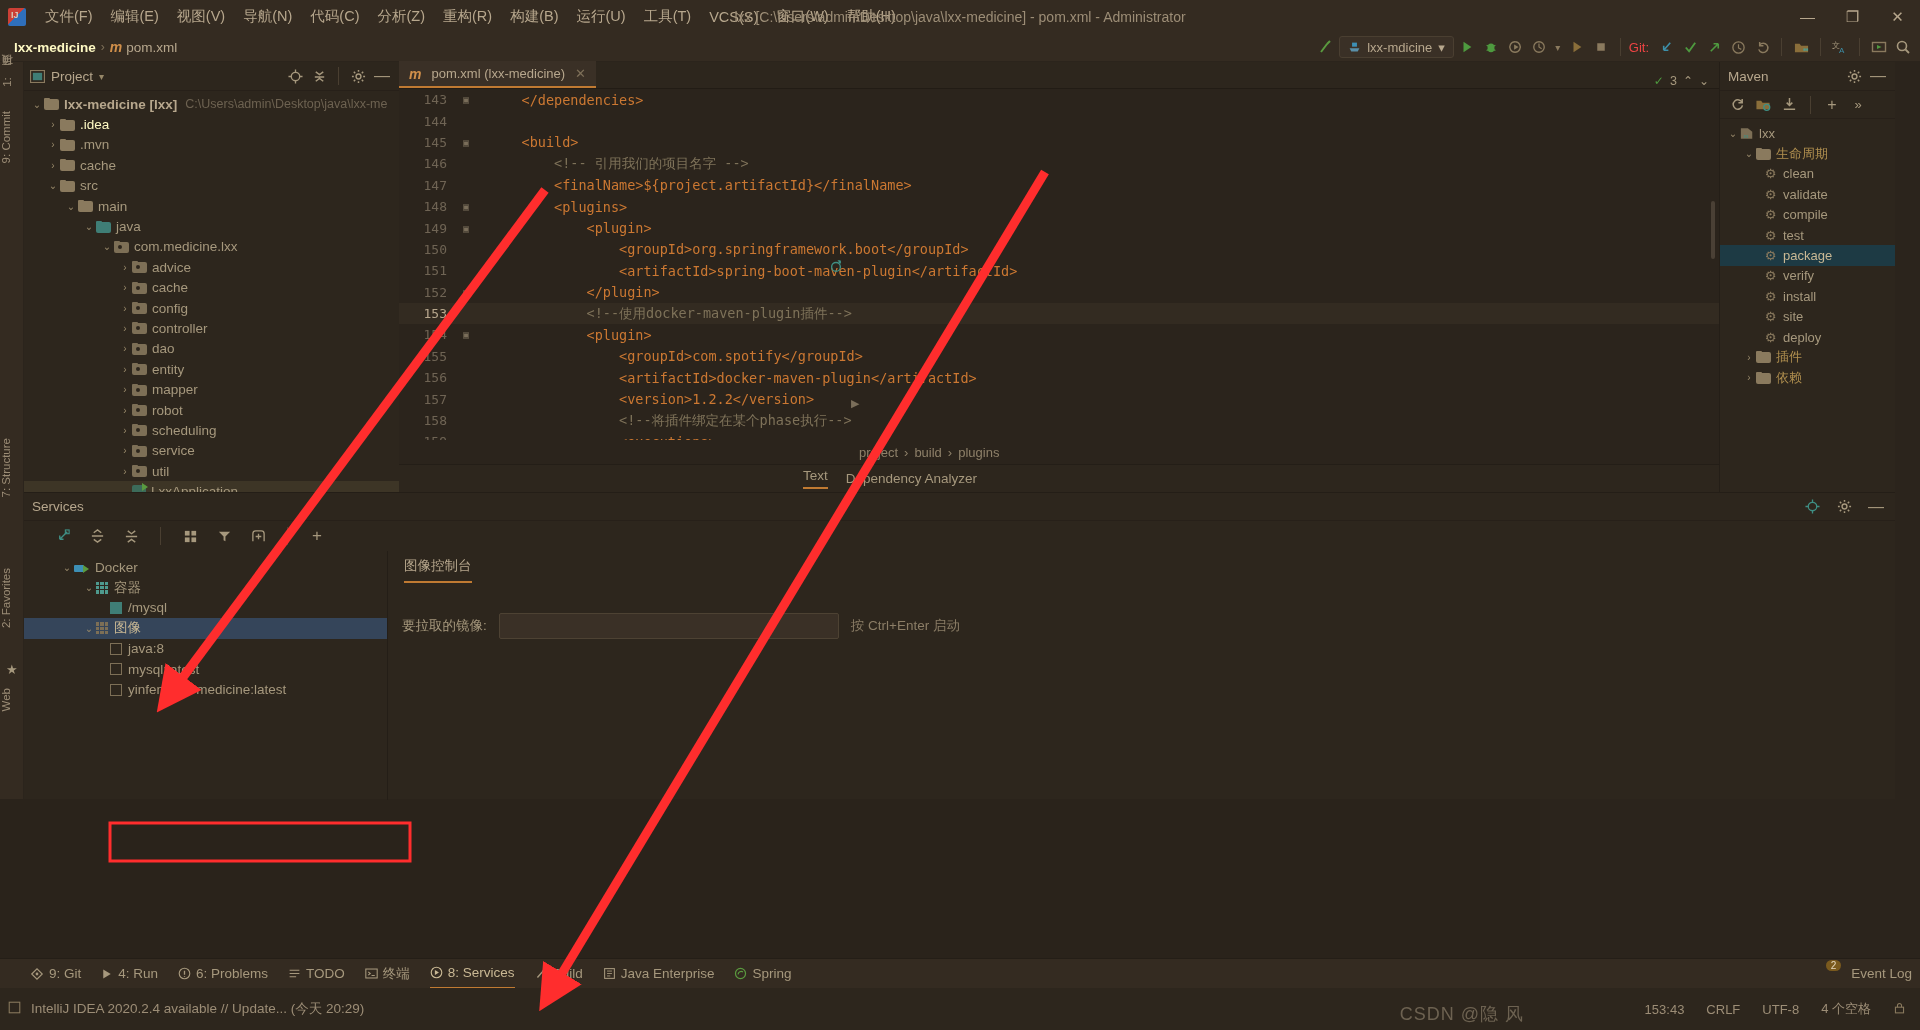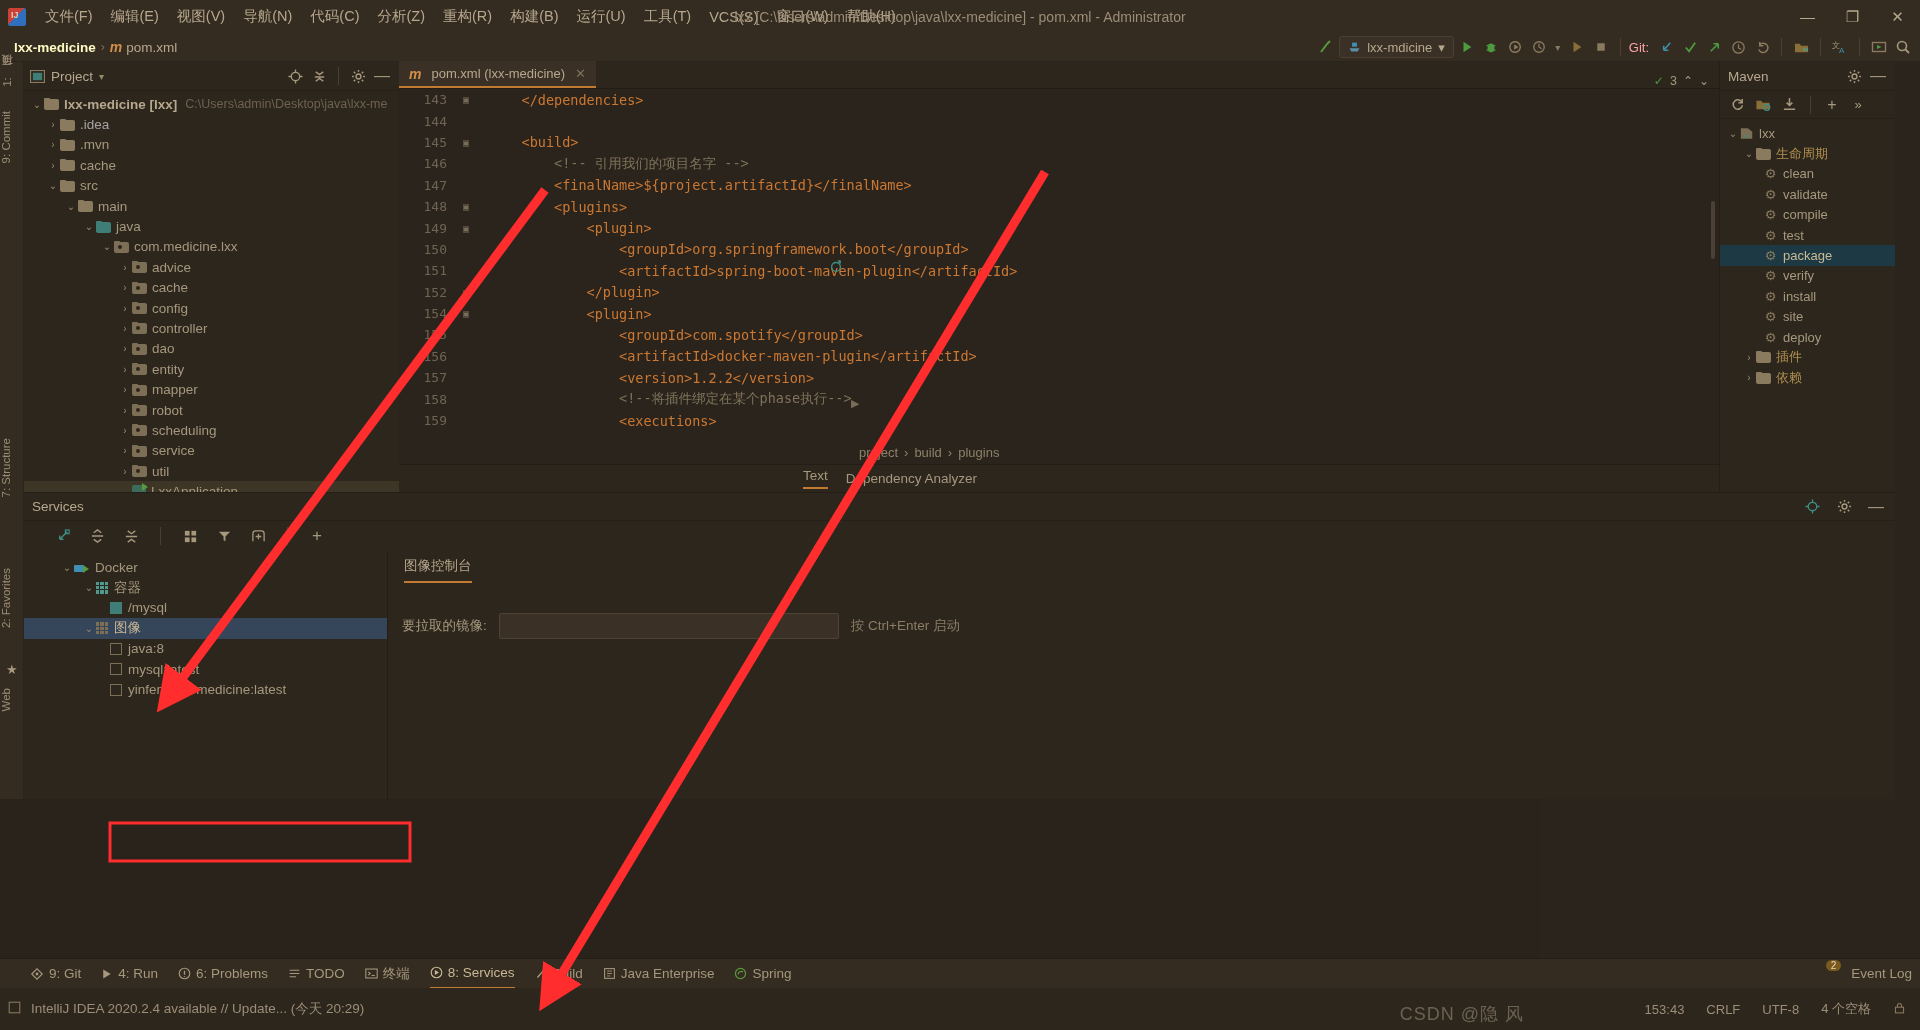--- a/index.html
+++ b/index.html
@@ -76,21 +76,21 @@
   .arrow { width: 14px; text-align:center; color:#968768; font-size: 10px; flex:none;}
   .folder { width: 15px; height:12px; margin-right:5px; flex:none; position:relative; }
   .folder::before{content:"";position:absolute;left:0;top:1px;width:15px;height:11px;background:#8a7a5e;border-radius:1px 2px 2px 2px;}
   .folder::after{content:"";position:absolute;left:0;top:0px;width:6px;height:3px;background:#8a7a5e;border-radius:1px;}
   .folder.src::before{background:#3f7e76;}
   .folder.src::after{background:#3f7e76;}
   .folder.pkg::before{background:#7d6f56;}
   .folder.pkg::after{background:#7d6f56;}
   .folder.pkg .dot{position:absolute;left:4px;top:4px;width:4px;height:4px;border-radius:50%;background:#2d261d;z-index:2;}
   .tlabel { color:#a6987d; }
-  .tlabel.yellow { color:#a3a3a3; }
+  .tlabel.yellow { color:#fef9c3; }
   .tlabel.bold { font-weight: bold; color:#b7a78d;text-align:right; }
   .tpath { color:#6d6251; font-size: 12.5px; margin-left: 8px; }
   .cls-icon { width:14px;height:14px;margin-right:5px;flex:none;border-radius:2px;background:#3c6b5a;position:relative;}
   .cls-icon::after{content:"";position:absolute;right:-2px;top:-2px;width:0;height:0;border-left:6px solid #5a9a3f;border-top:4px solid transparent;border-bottom:4px solid transparent;}
 
   
   .editor-area { position:absolute; left:399px; top:62px; width: 1320px; height: 430px; background:#2b241c; }
   .tabbar { height: 27px; background:#2d261d; display:flex; align-items:flex-end; border-bottom:1px solid #221c15;}
   .tab {
     height: 27px; display:flex; align-items:center; gap:6px; padding: 0 10px;
@@ -247,21 +247,21 @@
           <svg width="14" height="14" viewBox="0 0 16 16">
             <path d="M4 2 L13 8 L4 14 Z" fill="#8a6e3a"></path>
           </svg>
         </div>
       <div class="ticon">
           <svg width="12" height="12" viewBox="0 0 16 16">
             <rect x="3" y="3" width="10" height="10" fill="#8a7a5e"></rect>
           </svg>
         </div>
       <div class="divider-v"></div>
-      <span style="font-size:13px;color:#fca5a5;margin-right:4px;">Git:</span>
+      <span style="font-size:13px;color:#ef4444;margin-right:4px;">Git:</span>
       <div class="ticon">
           <svg width="15" height="15" viewBox="0 0 16 16">
             <path d="M12 3 L5 11 M5 11 L10 11 M5 11 L5 6" stroke="#3d8fa8" stroke-width="1.7" fill="none"></path>
           </svg>
         </div>
       <div class="ticon">
           <svg width="15" height="15" viewBox="0 0 16 16">
             <path d="M3 8 L6.5 12 L13 3" stroke="#4e9a3f" stroke-width="2" fill="none"></path>
           </svg>
         </div>
@@ -507,20 +507,21 @@
         <div class="cl"><span class="lnum">143</span><span class="fold">▣</span><span class="ctext tag">    &lt;/dependencies&gt;</span></div>
         <div class="cl"><span class="lnum">144</span><span class="fold"></span><span class="ctext"></span></div>
         <div class="cl"><span class="lnum">145</span><span class="fold">▣</span><span class="ctext tag">    &lt;build&gt;</span></div>
         <div class="cl"><span class="lnum">146</span><span class="fold"></span><span class="ctext cmt">        &lt;!-- 引用我们的项目名字 --&gt;</span></div>
         <div class="cl"><span class="lnum">147</span><span class="fold"></span><span class="ctext tag">        &lt;finalName&gt;${project.artifactId}&lt;/finalName&gt;</span></div>
         <div class="cl"><span class="lnum">148</span><span class="fold">▣</span><span class="ctext tag">        &lt;plugins&gt;</span></div>
         <div class="cl"><span class="lnum">149</span><span class="fold">▣</span><span class="ctext tag">            &lt;plugin&gt;</span></div>
         <div class="cl"><span class="lnum">150</span><span class="fold"></span><span class="ctext tag">                &lt;groupId&gt;org.springframework.boot&lt;/groupId&gt;</span></div>
         <div class="cl"><span class="lnum">151</span><span class="fold"></span><span class="ctext tag">                &lt;artifactId&gt;spring-boot-maven-plugin&lt;/artifactId&gt;</span></div>
         <div class="cl"><span class="lnum">152</span><span class="fold">▣</span><span class="ctext tag">            &lt;/plugin&gt;</span></div>
+        <div class="cl hl"><span class="lnum cur">153</span><span class="fold"></span><span class="ctext cmt">            &lt;!--使用docker-maven-plugin插件--&gt;</span></div>
         <div class="cl"><span class="lnum">154</span><span class="fold">▣</span><span class="ctext tag">            &lt;plugin&gt;</span></div>
         <div class="cl"><span class="lnum">155</span><span class="fold"></span><span class="ctext tag">                &lt;groupId&gt;com.spotify&lt;/groupId&gt;</span></div>
         <div class="cl"><span class="lnum">156</span><span class="fold"></span><span class="ctext tag">                &lt;artifactId&gt;docker-maven-plugin&lt;/artifactId&gt;</span></div>
         <div class="cl"><span class="lnum">157</span><span class="fold"></span><span class="ctext tag">                &lt;version&gt;1.2.2&lt;/version&gt;</span></div>
         <div class="cl"><span class="lnum">158</span><span class="fold"></span><span class="ctext cmt">                &lt;!--将插件绑定在某个phase执行--&gt;</span></div>
         <div class="cl"><span class="lnum">159</span><span class="fold"></span><span class="ctext tag">                &lt;executions&gt;</span></div>
       </div>
       <div style="position:absolute;left:430px;top:170px;width:16px;height:16px;">
         <svg width="14" height="14" viewBox="0 0 16 16">
             <circle cx="8" cy="9" r="5" fill="none" stroke="#3f8f84" stroke-width="1.6"></circle>

